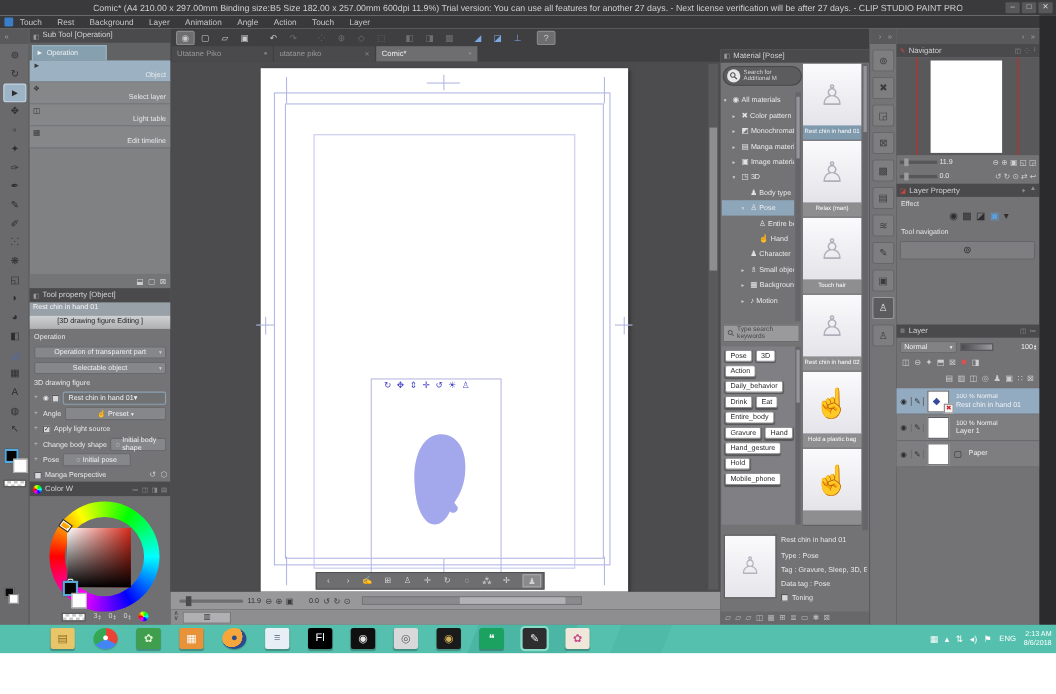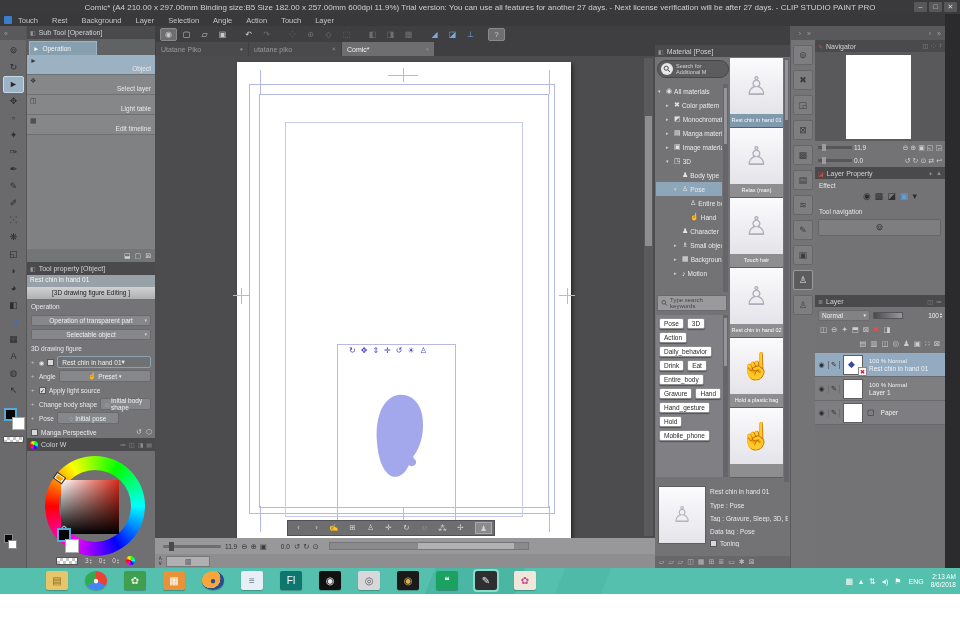--- a/index.html
+++ b/index.html
@@ -234,21 +234,21 @@
   </div>
 
   <div class="abs menubar">
     <span class="applogo"></span>
     <div class="menus">
 
     <span class="mitem">Touch</span>
         <span class="mitem">Rest</span>
         <span class="mitem">Background</span>
         <span class="mitem">Layer</span>
-        <span class="mitem">Selection</span>
+        <span class="mitem">Animation</span>
         <span class="mitem">Angle</span>
         <span class="mitem">Action</span>
         <span class="mitem">Touch</span>
         <span class="mitem">Layer</span>
       </div>
   </div>
 
   <div class="app">
 
     <div class="abs tools">
@@ -944,21 +944,21 @@
     <div class="tbshape" style="left:430px;top:0;width:90px;height:26px;transform:skewX(-22deg);"></div>
     <div class="tbshape" style="left:560px;top:0;width:46px;height:26px;transform:skewX(-22deg);opacity:.4;"></div>
     <div class="tbicons">
 
     <div class="tbic" style="background: rgb(233, 197, 106); color: rgb(138, 109, 31);">▤</div>
         <div class="tbic ic-chrome" style="background: rgb(66, 133, 244); color: rgb(255, 255, 255);">●</div>
         <div class="tbic" style="background: rgb(63, 159, 78); color: rgb(223, 240, 208);">✿</div>
         <div class="tbic" style="background: rgb(232, 147, 58); color: rgb(255, 255, 255);">▦</div>
         <div class="tbic ic-firefox" style="background: rgb(246, 166, 58); color: rgb(42, 75, 141);">●</div>
         <div class="tbic" style="background: rgb(232, 238, 245); color: rgb(106, 127, 149);">≡</div>
-        <div class="tbic" style="background: #0f766e; color: rgb(255, 255, 255);">Fl</div>
+        <div class="tbic" style="background: #000000; color: rgb(255, 255, 255);">Fl</div>
         <div class="tbic" style="background: rgb(16, 16, 16); color: rgb(232, 232, 232);">◉</div>
         <div class="tbic" style="background: rgb(216, 216, 218); color: rgb(85, 85, 85);">◎</div>
         <div class="tbic" style="background: rgb(26, 26, 26); color: rgb(212, 178, 90);">◉</div>
         <div class="tbic" style="background: rgb(27, 162, 97); color: rgb(255, 255, 255);">❝</div>
         <div class="tbic active" style="background: rgb(46, 46, 48); color: rgb(232, 232, 232);">✎</div>
         <div class="tbic" style="background: rgb(239, 232, 218); color: rgb(200, 74, 138);">✿</div>
       </div>
     <div class="tray">
       <span style="display:flex;gap:6px;">
 

